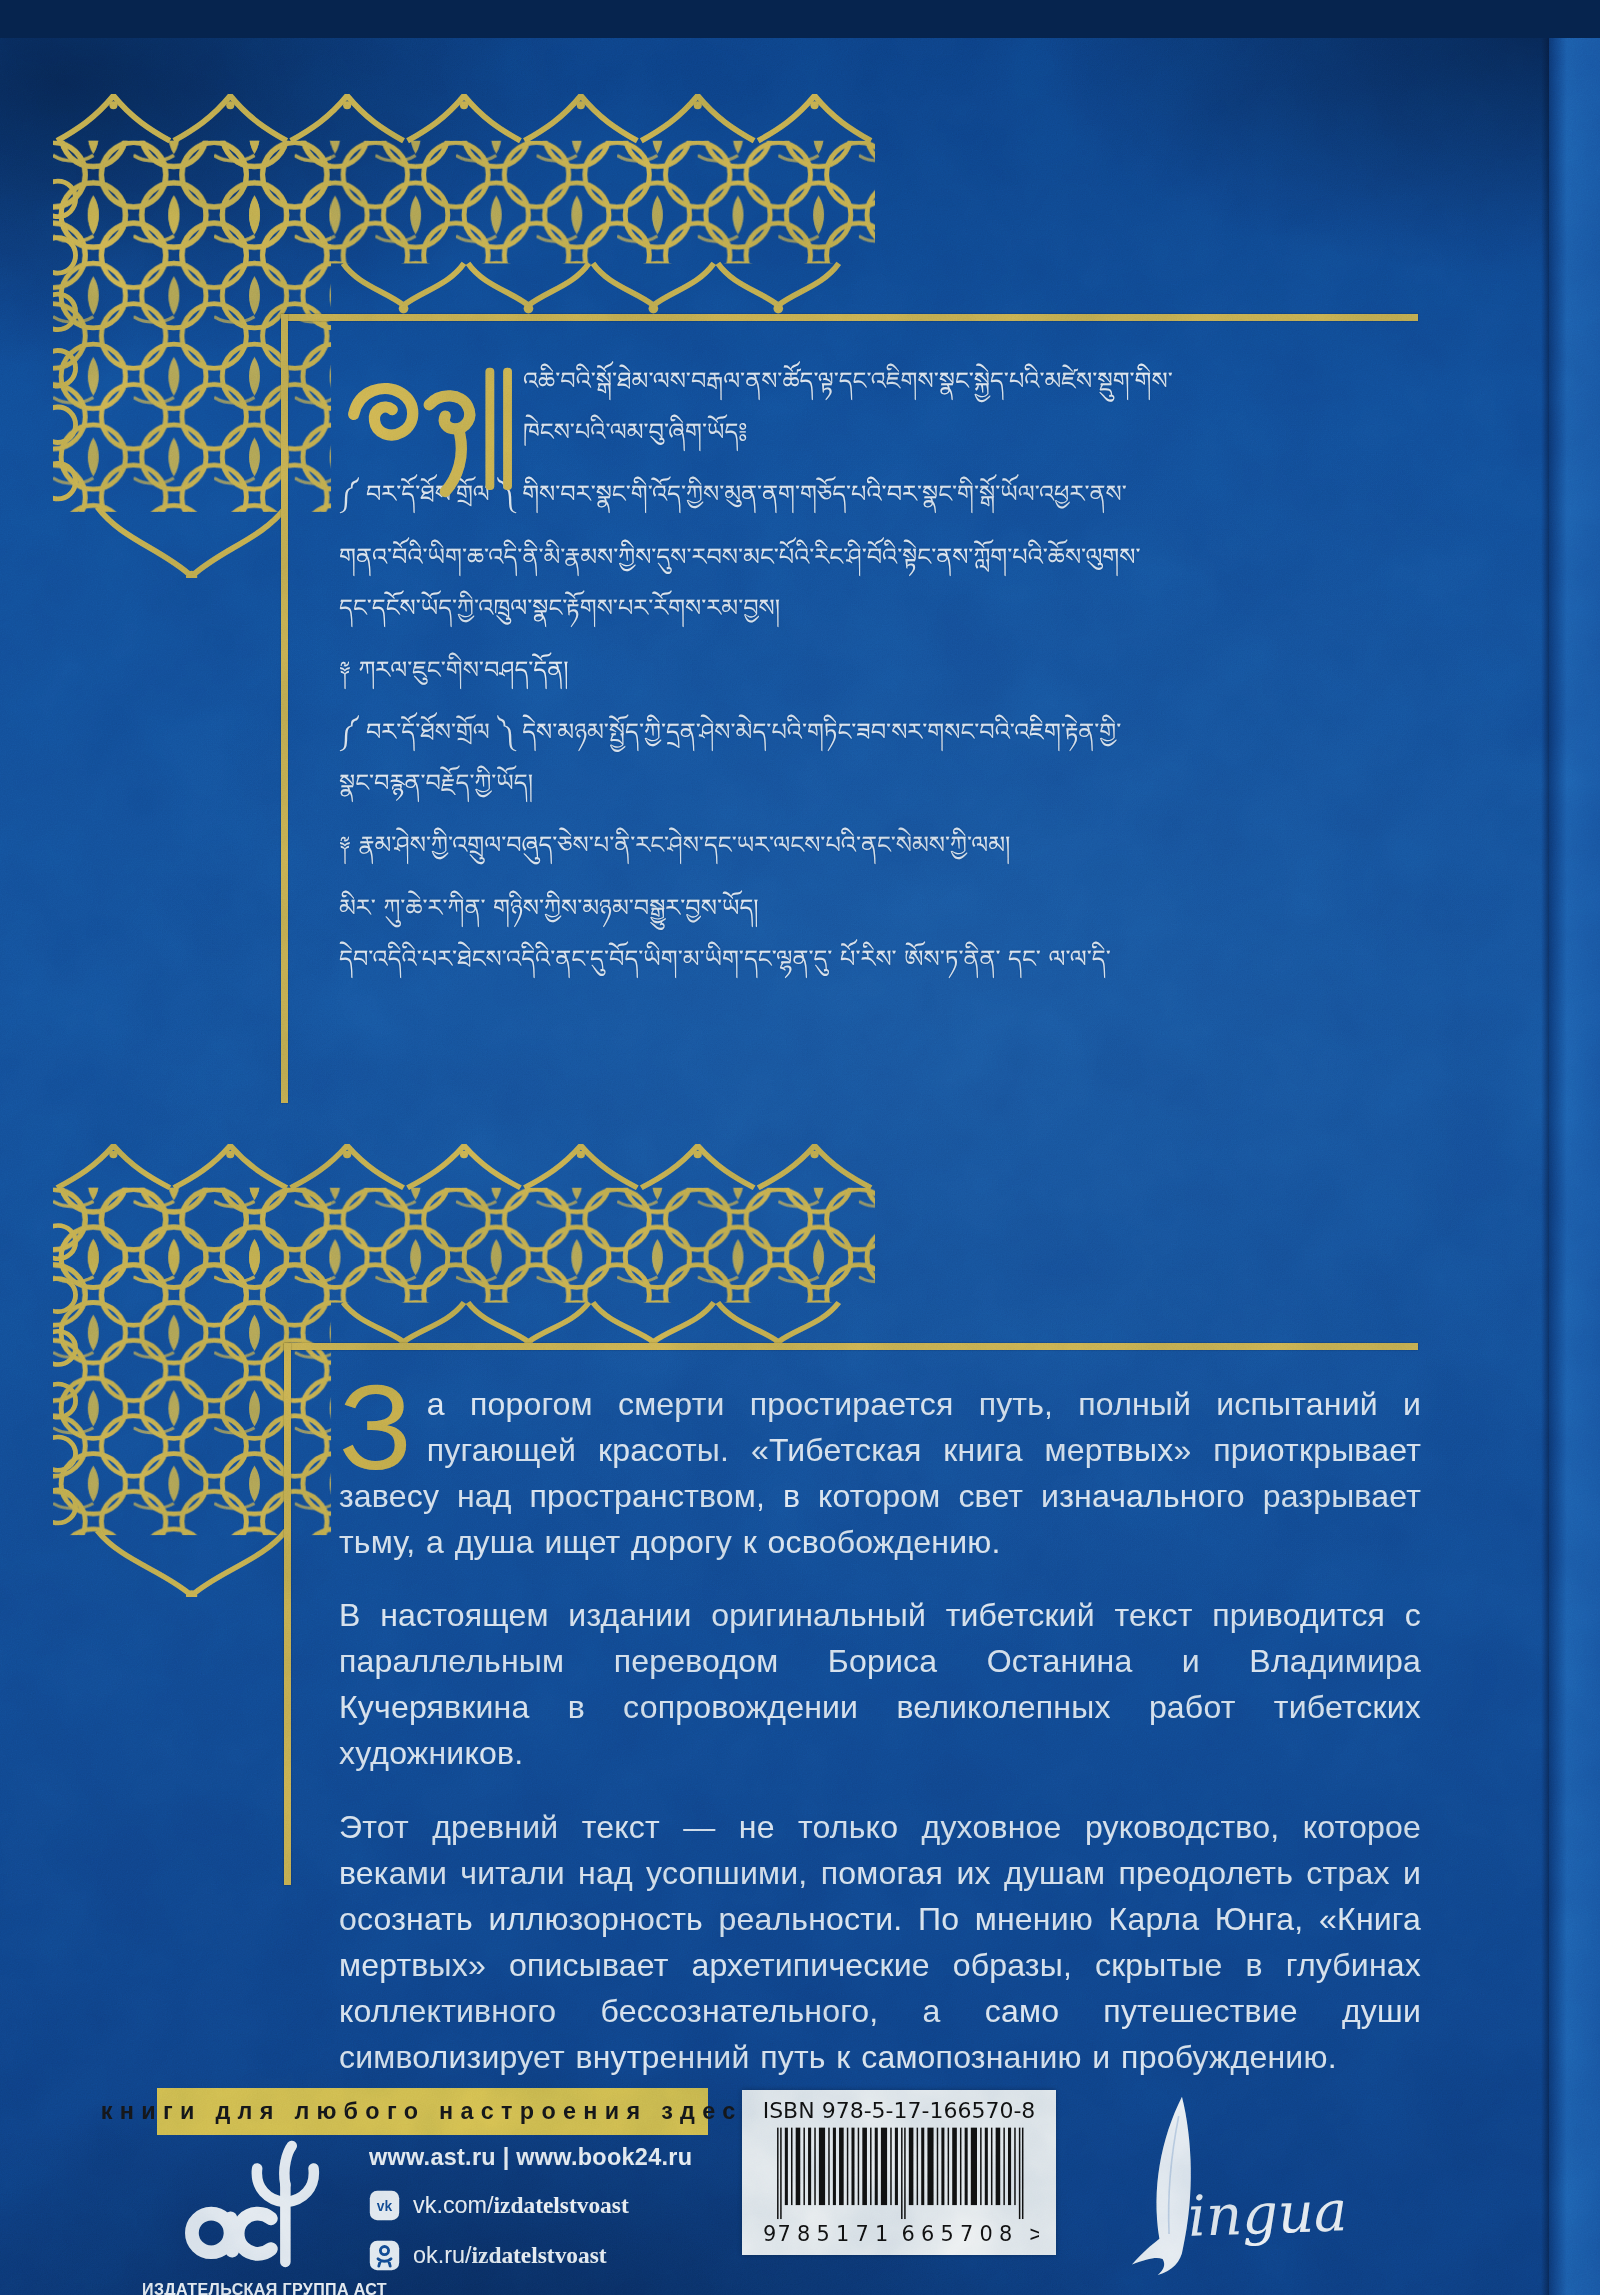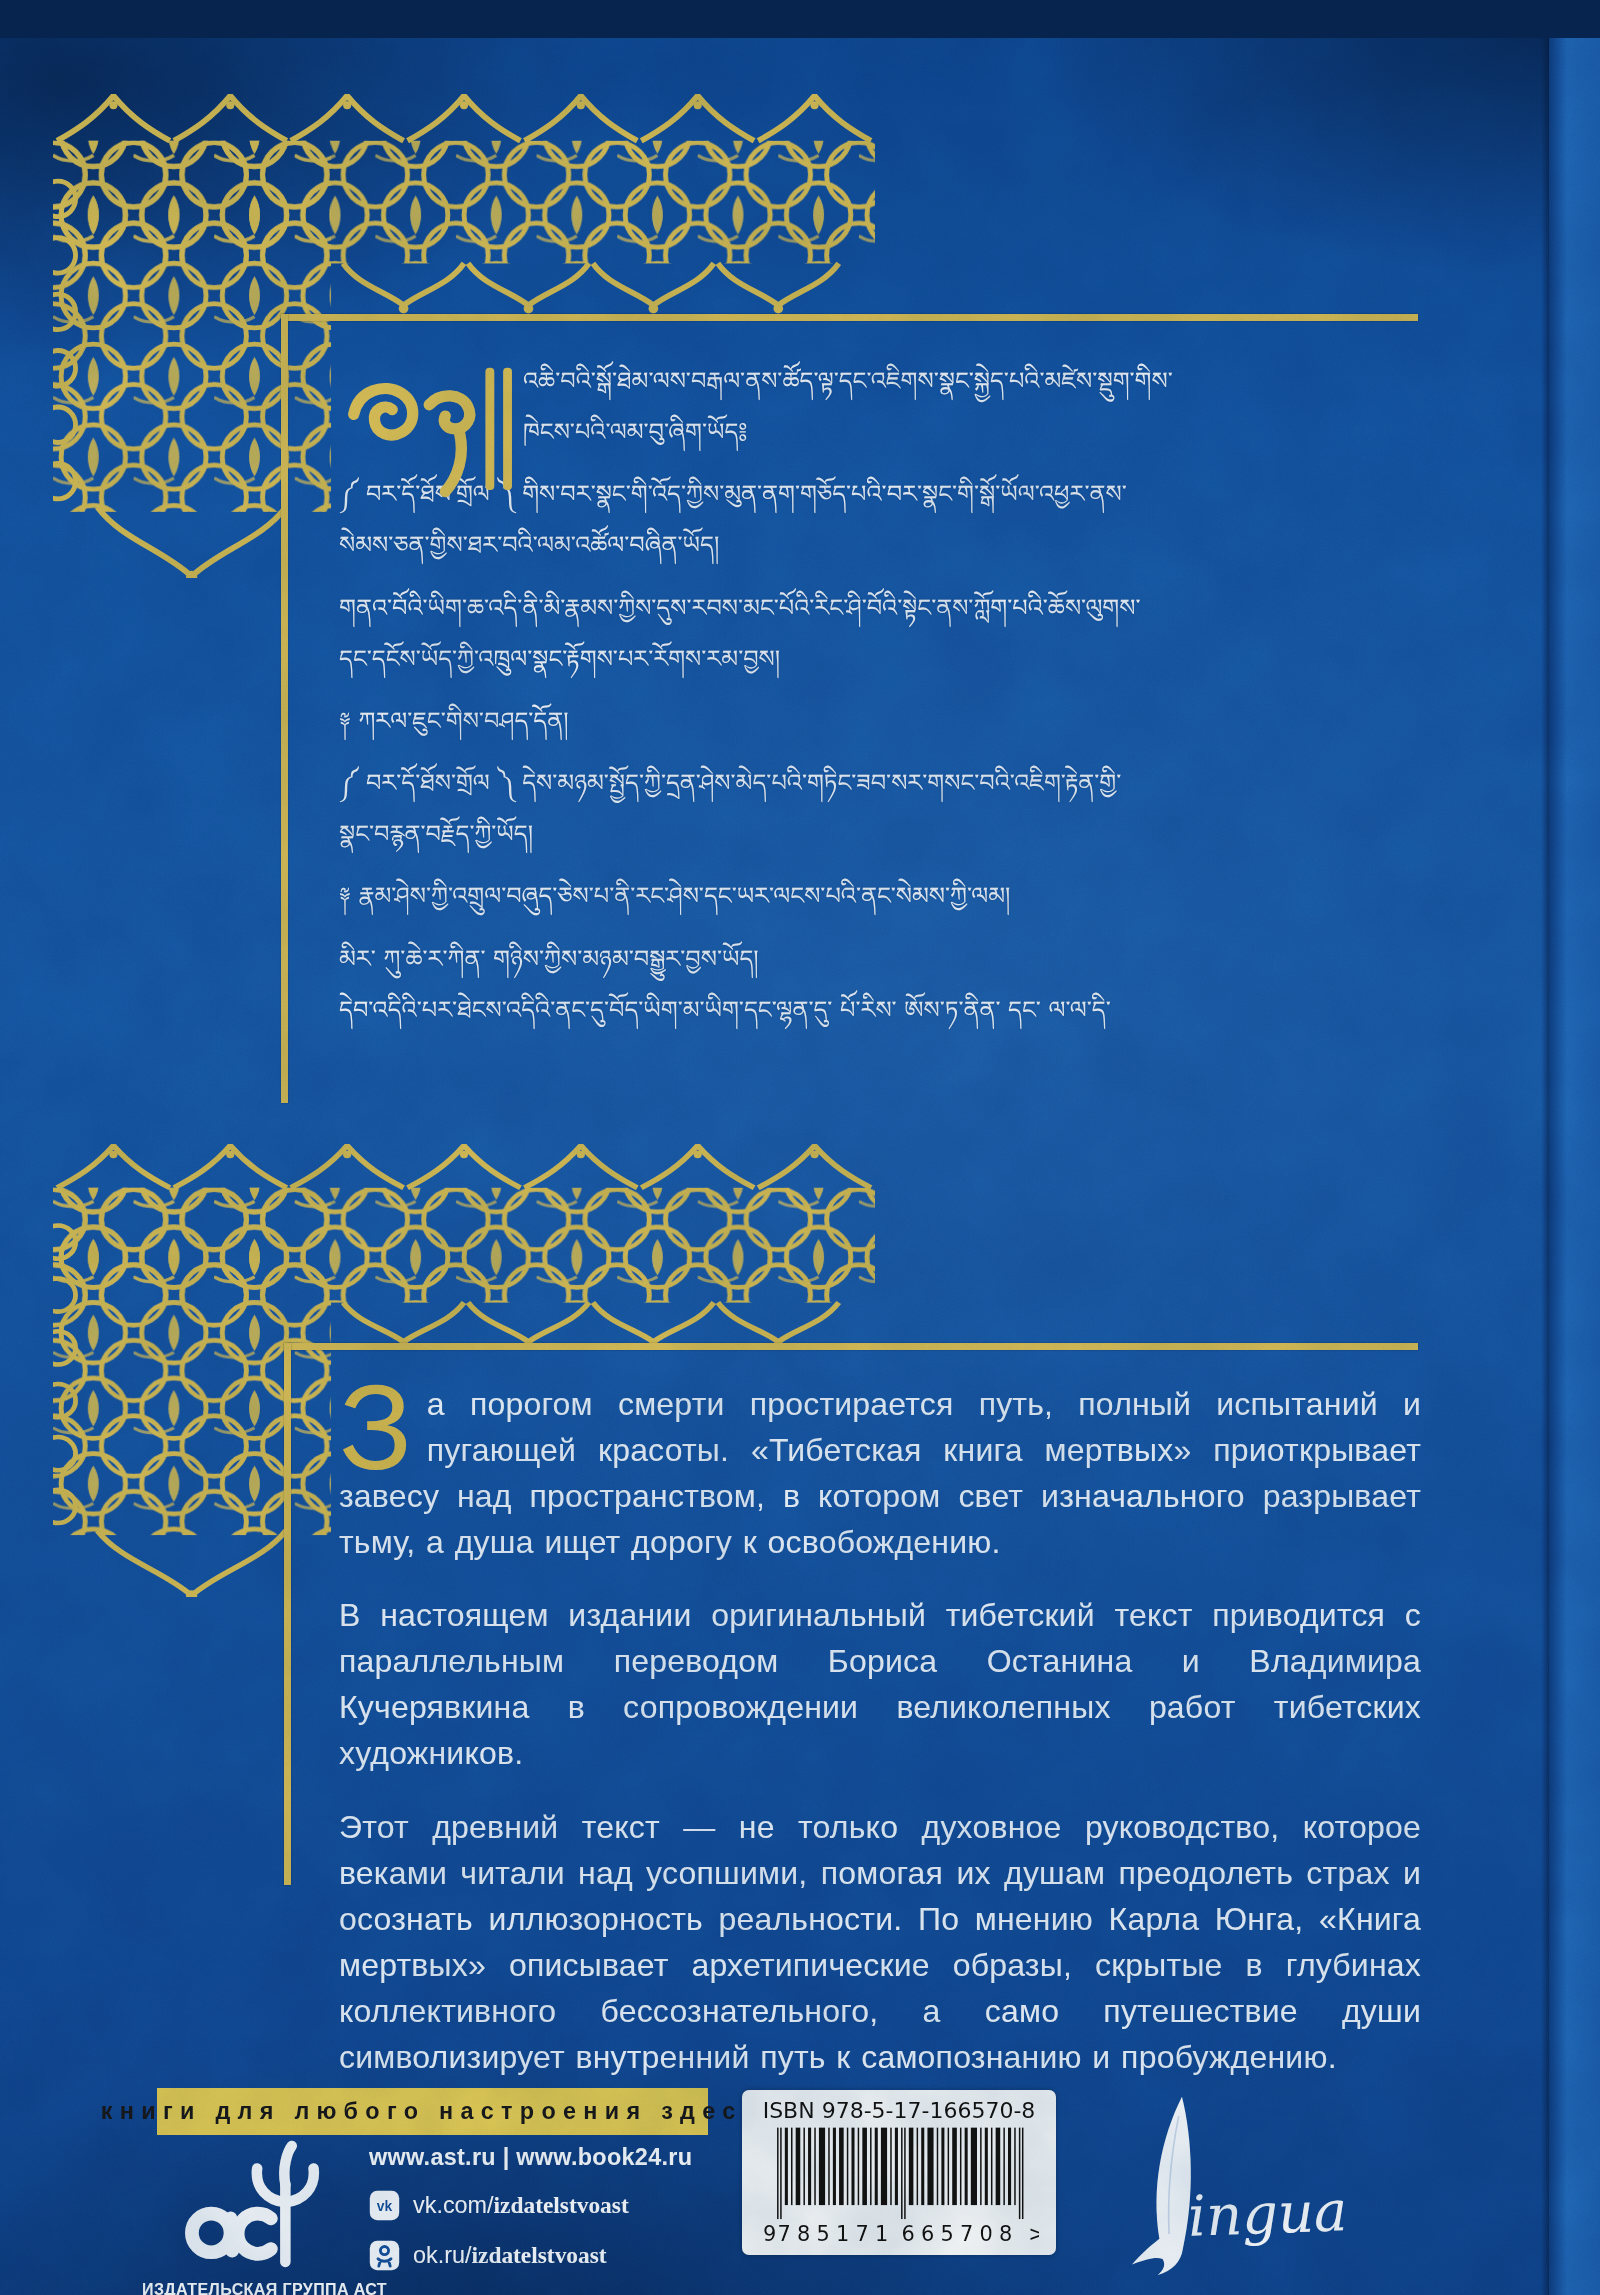--- a/index.html
+++ b/index.html
@@ -58,21 +58,21 @@
   .pubcap{position:absolute;left:142px;top:2243px;width:218px;text-align:center;
     color:#fff;font-weight:bold;font-size:16px;letter-spacing:0.4px;white-space:nowrap;}
   .links{position:absolute;left:369px;top:2106px;color:#fff;}
   .sites{font-weight:bold;font-size:23.4px;letter-spacing:0.3px;white-space:nowrap;}
   .linkrow{display:flex;align-items:center;margin-top:18px;height:32px;}
   .sicon{width:31px;height:31px;margin-right:13px;flex:0 0 auto;}
   .linktext{font-size:23.4px;white-space:nowrap;}
   .b{font-weight:bold;font-family:Liberation Serif, serif;}
   
   .isbnbox{position:absolute;left:742px;top:2052px;width:314px;height:165px;background:#fbfbf9;
-    border-radius:7px;box-shadow:0 0 4.8px rgba(0,0,0,.3);}
+    border-radius:0;box-shadow:0 0 4.8px rgba(0,0,0,.3);}
   .isbnlabel{position:absolute;left:0;top:8px;width:100%;text-align:center;color:#111;
     font-size:22px;font-family:"DejaVu Sans", sans-serif;}
   .barcode{position:absolute;left:18px;top:35px;width:279px;height:123px;}
   
   .lingua{position:absolute;left:1111px;top:2054px;width:250px;height:185px;color:#fff;}
   .lingua-word{position:absolute;left:77px;top:89px;
     font-family:"DejaVu Serif", serif;font-style:italic;font-size:56px;color:#fff;
     transform:rotate(-2deg);}
 </style>
 </head>
@@ -177,21 +177,20 @@
       <rect x="200" y="6" width="11" height="152" rx="5" fill="#e0bd50"></rect>
     </svg>
     <span class="visually-hidden">༄༅༎</span>
 
     <div class="tp indent">
       <span class="tib-line">འཆི་བའི་སྒོ་ཐེམ་ལས་བརྒལ་ནས་ཚོད་ལྟ་དང་འཇིགས་སྣང་སྐྱེད་པའི་མཛེས་སྡུག་གིས་</span>
       <span class="tib-line">ཁེངས་པའི་ལམ་བུ་ཞིག་ཡོད༔</span>
     </div>
     <div class="tp">
       <span class="tib-line">༼ བར་དོ་ཐོས་གྲོལ ༽  གིས་བར་སྣང་གི་འོད་ཀྱིས་མུན་ནག་གཅོད་པའི་བར་སྣང་གི་སྒོ་ཡོལ་འཕྱར་ནས་</span>
-      <span class="tib-line">སེམས་ཅན་གྱིས་ཐར་བའི་ལམ་འཚོལ་བཞིན་ཡོད།</span>
     </div>
     <div class="tp">
       <span class="tib-line">གནའ་བོའི་ཡིག་ཆ་འདི་ནི་མི་རྣམས་ཀྱིས་དུས་རབས་མང་པོའི་རིང་ཤི་བོའི་སྟེང་ནས་ཀློག་པའི་ཆོས་ལུགས་</span>
       <span class="tib-line">དང་དངོས་ཡོད་ཀྱི་འཁྲུལ་སྣང་རྟོགས་པར་རོགས་རམ་བྱས།</span>
     </div>
     <div class="tp">
       <span class="tib-line">༈ ཀརལ་ཇུང་གིས་བཤད་དོན།</span>
     </div>
     <div class="tp">
       <span class="tib-line">༼ བར་དོ་ཐོས་གྲོལ ༽  དེས་མཉམ་སྤྱོད་ཀྱི་དྲན་ཤེས་མེད་པའི་གཏིང་ཟབ་སར་གསང་བའི་འཇིག་རྟེན་གྱི་</span>

